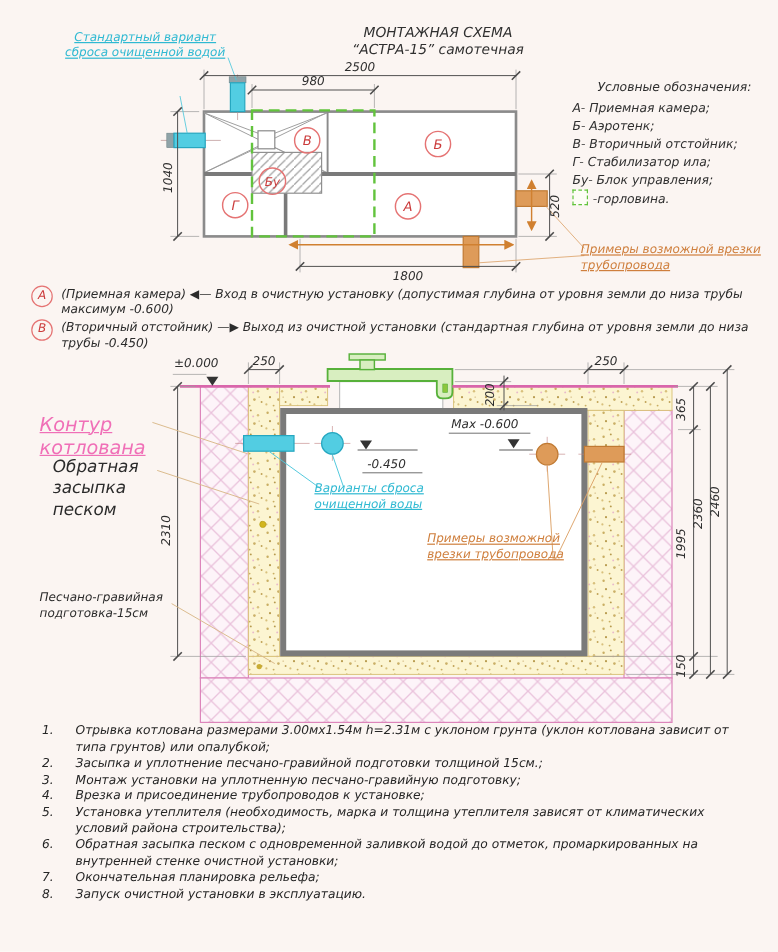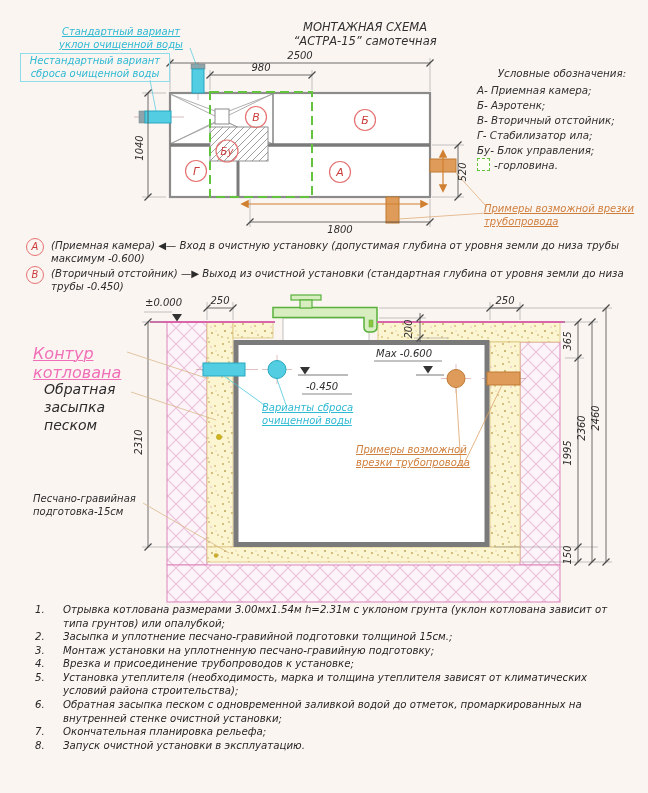--- a/index.html
+++ b/index.html
@@ -278,22 +278,21 @@
   <div>А- Приемная камера;</div>
   <div>Б- Аэротенк;</div>
   <div>В- Вторичный отстойник;</div>
   <div>Г- Стабилизатор ила;</div>
   <div>Бу- Блок управления;</div>
   <div>
     <span class="legend-sq"></span><span>-горловина.</span>
   </div>
 </div>
 
-<div id="lbl-std" class="abs t-center cyan u">Стандартный вариант уклон очищенной воды</div>
-<div id="lbl-nonstd" class="abs t-center cyan">Нестандартный вариант сброса очищенной воды</div>
+<div id="lbl-std" class="abs t-center cyan u">Стандартный вариант сброса очищенной водой</div>
 <div id="lbl-plan-pipes" class="abs orange u">Примеры возможной врезки трубопровода</div>
 
 <div id="co-a" class="abs callout">
   <span class="circ">А</span>
   <p>(Приемная камера) ◀— Вход в очистную установку (допустимая глубина от уровня земли до низа трубы максимум -0.600)</p>
 </div>
 <div id="co-b" class="abs callout">
   <span class="circ">В</span>
   <p>(Вторичный отстойник) —▶ Выход из очистной установки (стандартная глубина от уровня земли до низа трубы -0.450)</p>
 </div>

